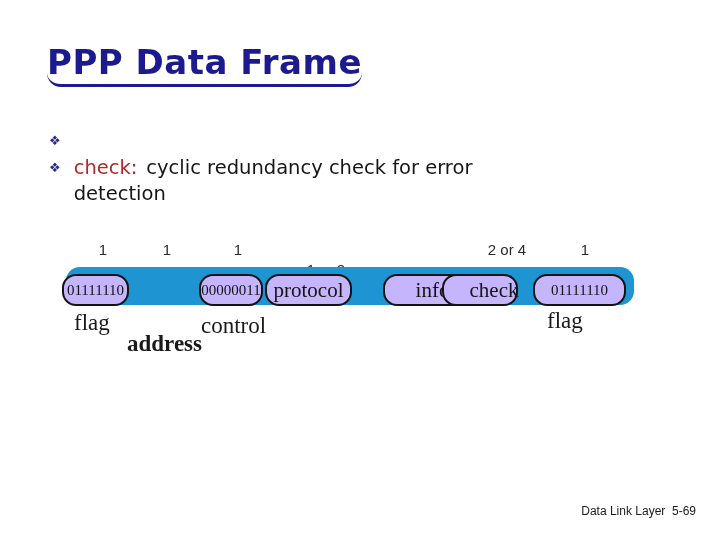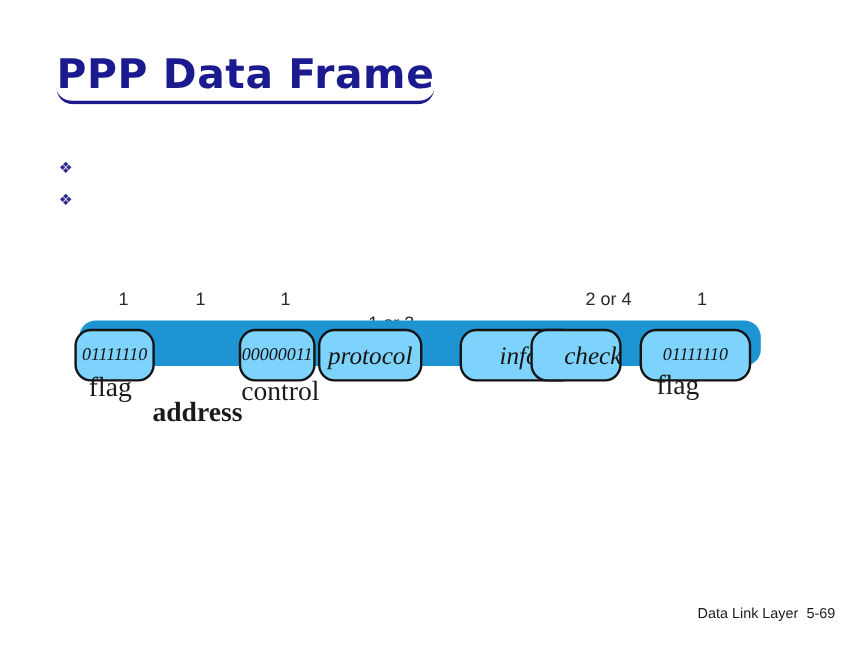--- a/index.html
+++ b/index.html
@@ -85,29 +85,28 @@
     position: absolute;
     left: 66px;
     top: 267px;
     width: 568px;
     height: 38px;
     background: #1e94d2;
   }
   .fbox {
     position: absolute;
     top: 274px;
-    height: 44px;
-    background: #7dd3fc;
+    height: 32px;
+    background: #c4b5fd;
     border: 2px solid #141414;
     display: flex;
     align-items: center;
     justify-content: center;
     font-family: "Liberation Serif", serif;
     color: #141414;
-    font-style: italic;
   }
   .fbox.bin { font-size: 15px; letter-spacing: 0px; }
   .fbox.word { font-size: 21px; }
   .fcap {
     position: absolute;
     font-family: "Liberation Serif", serif;
     font-size: 23px;
     color: #1a1a1a;
   }
 
@@ -128,20 +127,22 @@
 <div class="slide">
 
   <div class="title">PPP Data Frame</div>
 
   <div class="bullets">
     <div class="bullet-row">
       <span class="bullet-marker">❖</span>
     </div>
     <div class="bullet-row">
       <span class="bullet-marker">❖</span>
+      <span class="bullet-body"><span class="bullet-lead">check:</span><span class="bullet-rest">cyclic redundancy check for error
+detection</span></span>
     </div>
   </div>
 
   <div class="diagram">
 
     <span class="size-label" style="left:103px; top:242px;">1</span>
     <span class="size-label" style="left:167px; top:242px;">1</span>
     <span class="size-label" style="left:238px; top:242px;">1</span>
     <span class="size-label" style="left:326px; top:242px;margin-top:20px;">1 or 2</span>
     <span class="size-label" style="left:507px; top:242px;">2 or 4</span>

